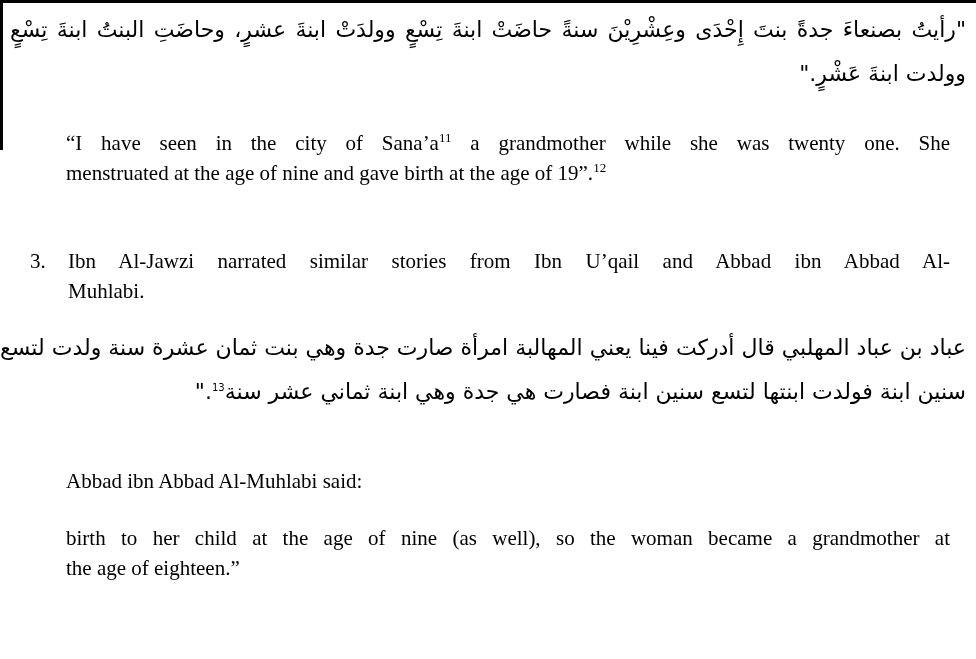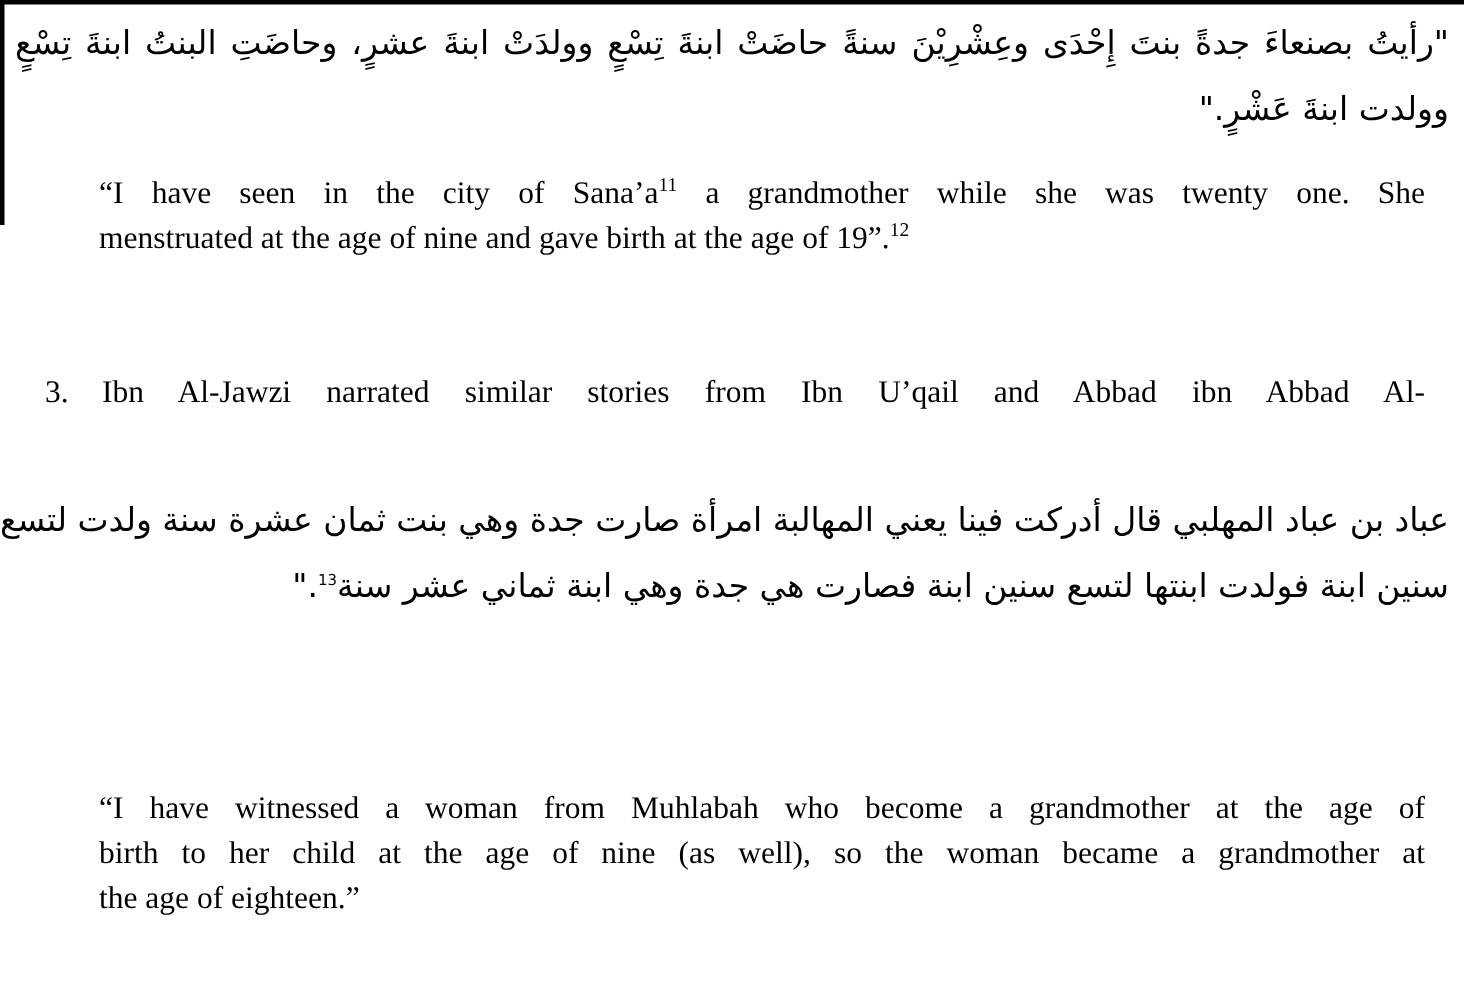--- a/index.html
+++ b/index.html
@@ -81,43 +81,46 @@
 <div class="page">
 
   <div class="border-top"></div>
   <div class="border-left"></div>
 
   <div class="arabic" style="top: 8px;">
     <div class="ar-line full">"رأيتُ بصنعاءَ جدةً بنتَ إِحْدَى وعِشْرِيْنَ سنةً حاضَتْ ابنةَ تِسْعٍ وولدَتْ ابنةَ عشرٍ، وحاضَتِ البنتُ ابنةَ تِسْعٍ</div>
     <div class="ar-line">وولدت ابنةَ عَشْرٍ."</div>
   </div>
 
-  <div class="en" style="top: 113px;">
+  <div class="en" style="top: 128px;">
     <div class="en-line full">
       <span>“I have seen in the city of Sana’a</span><sup>11</sup><span> a grandmother while she was twenty one. She</span>
     </div>
     <div class="en-line">
       <span>menstruated at the age of nine and gave birth at the age of 19”.</span><sup>12</sup>
     </div>
   </div>
 
   <div class="list-item" style="top: 246px;">
     <span class="list-number">3.</span>
     <div class="list-body">
       <div class="en-line full">Ibn Al-Jawzi narrated similar stories from Ibn U’qail and Abbad ibn Abbad Al-</div>
+      <div class="en-line">Muhlabi.</div>
     </div>
   </div>
 
   <div class="arabic" style="top: 326px;">
     <div class="ar-line full">عباد بن عباد المهلبي قال أدركت فينا يعني المهالبة امرأة صارت جدة وهي بنت ثمان عشرة سنة ولدت لتسع</div>
     <div class="ar-line">
       <span>سنين ابنة فولدت ابنتها لتسع سنين ابنة فصارت هي جدة وهي ابنة ثماني عشر سنة</span><sup>13</sup><span>."</span>
     </div>
   </div>
 
+  <div class="en" style="top: 466px;">
+    <div class="en-line">Abbad ibn Abbad Al-Muhlabi said:</div>
+  </div>
 
   <div class="en" style="top: 523px;">
-    <div class="en-line full">“I have witnessed a woman from Muhlabah who become a grandmother at the age of</div>
     <div class="en-line full">birth to her child at the age of nine (as well), so the woman became a grandmother at</div>
     <div class="en-line">the age of eighteen.”</div>
   </div>
 
 </div>
 
 </body></html>

